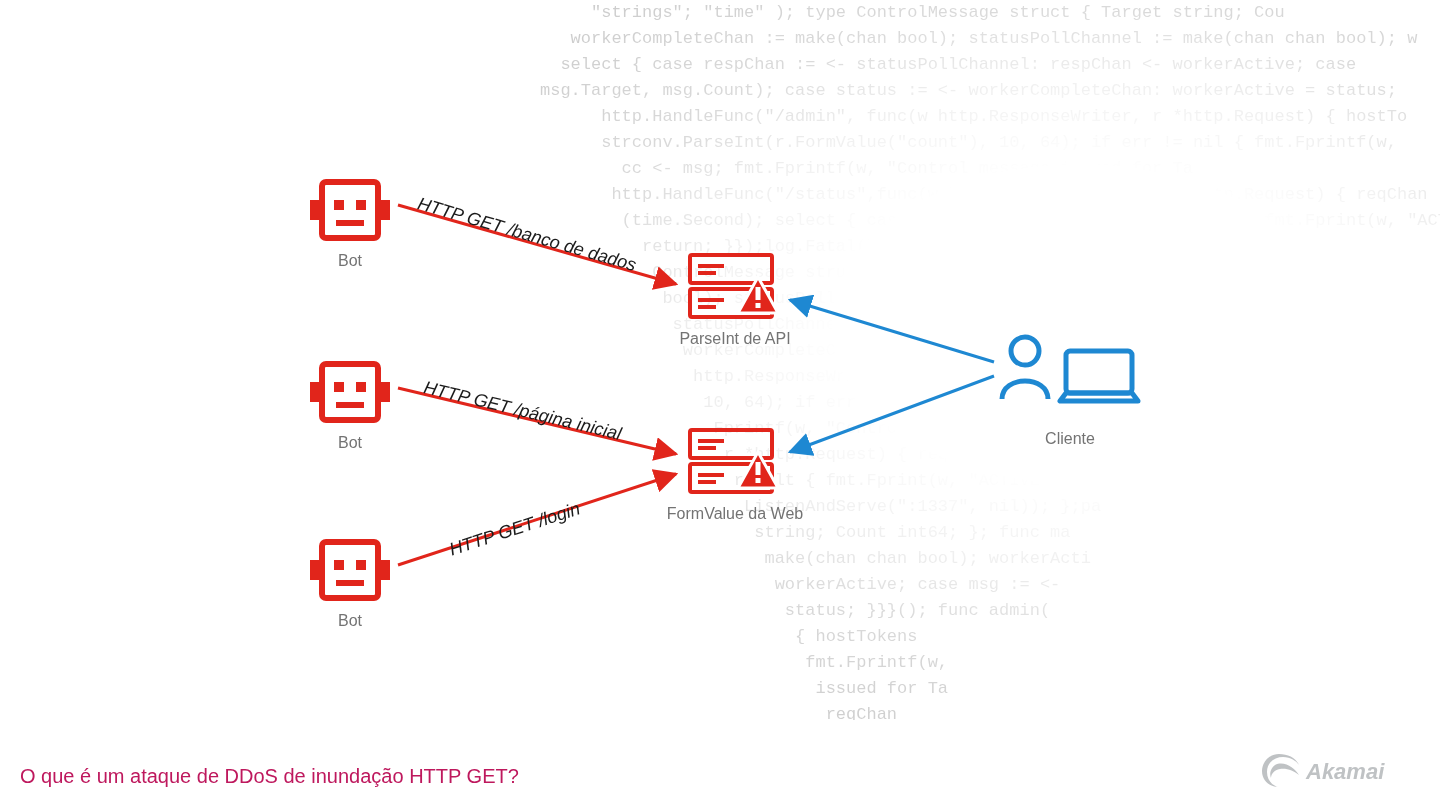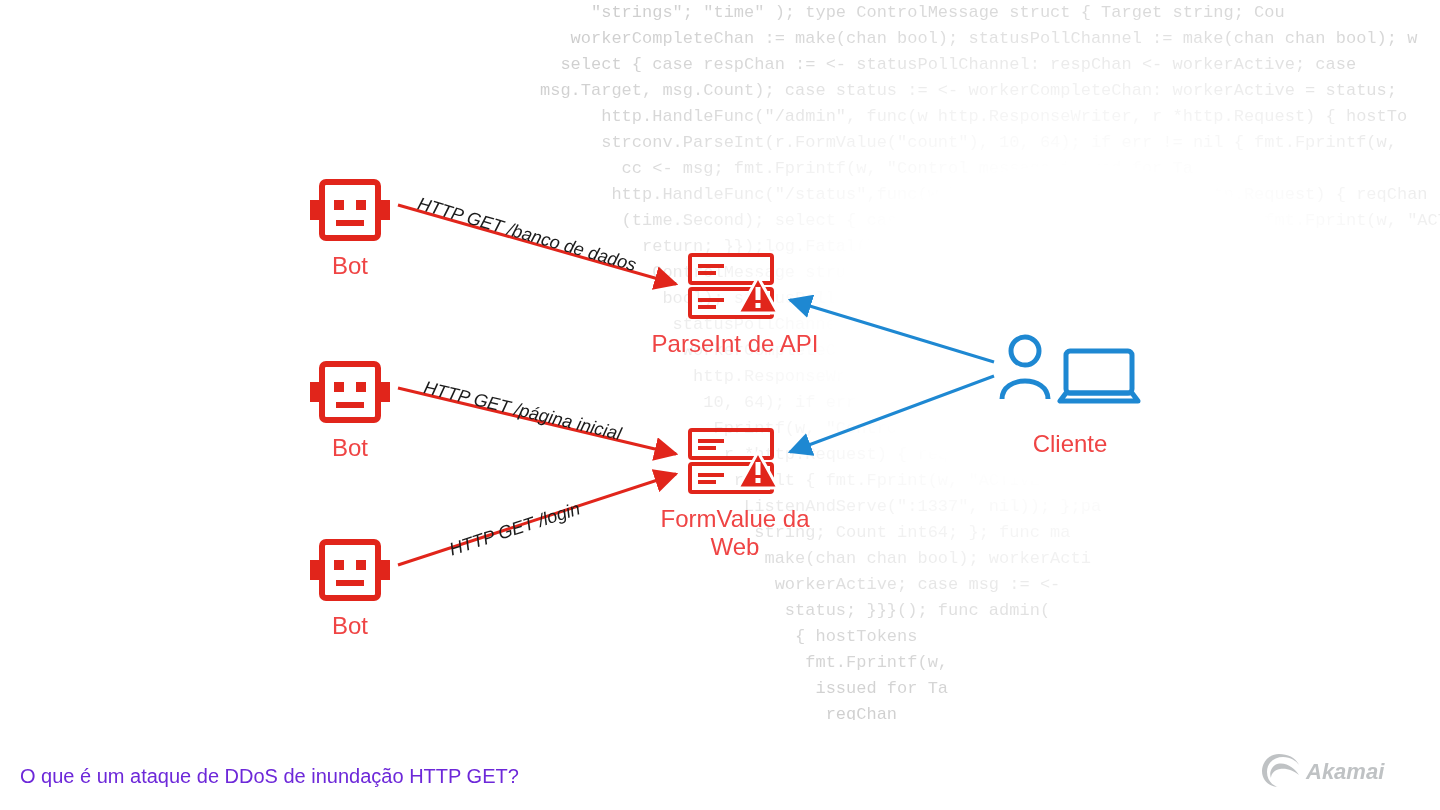--- a/index.html
+++ b/index.html
@@ -23,32 +23,32 @@
     color: #333;
     white-space: pre;
     mask-image: radial-gradient(ellipse 700px 450px at 60% 45%, rgba(0,0,0,0) 0%, rgba(0,0,0,0) 35%, rgba(0,0,0,0.08) 55%, rgba(0,0,0,0.18) 70%, rgba(0,0,0,0.25) 100%);
     -webkit-mask-image: radial-gradient(ellipse 700px 450px at 60% 45%, rgba(0,0,0,0) 0%, rgba(0,0,0,0) 35%, rgba(0,0,0,0.08) 55%, rgba(0,0,0,0.18) 70%, rgba(0,0,0,0.25) 100%);
   }
   .caption {
     position: absolute;
     bottom: 22px;
     left: 20px;
     font-size: 20px;
-    color: #6d28d9;
+    color: #be185d;
   }
   .logo {
     position: absolute;
     bottom: 18px;
     right: 30px;
     width: 150px;
     height: 44px;
   }
   .node-label {
-    font-size: 24px;
-    color: #ef4444;
+    font-size: 16px;
+    color: #737373;
     text-align: center;
     position: absolute;
   }
   .edge-label {
     font-size: 18px;
     font-style: italic;
     color: #1b1b1b;
     position: absolute;
     transform-origin: left center;
   }

